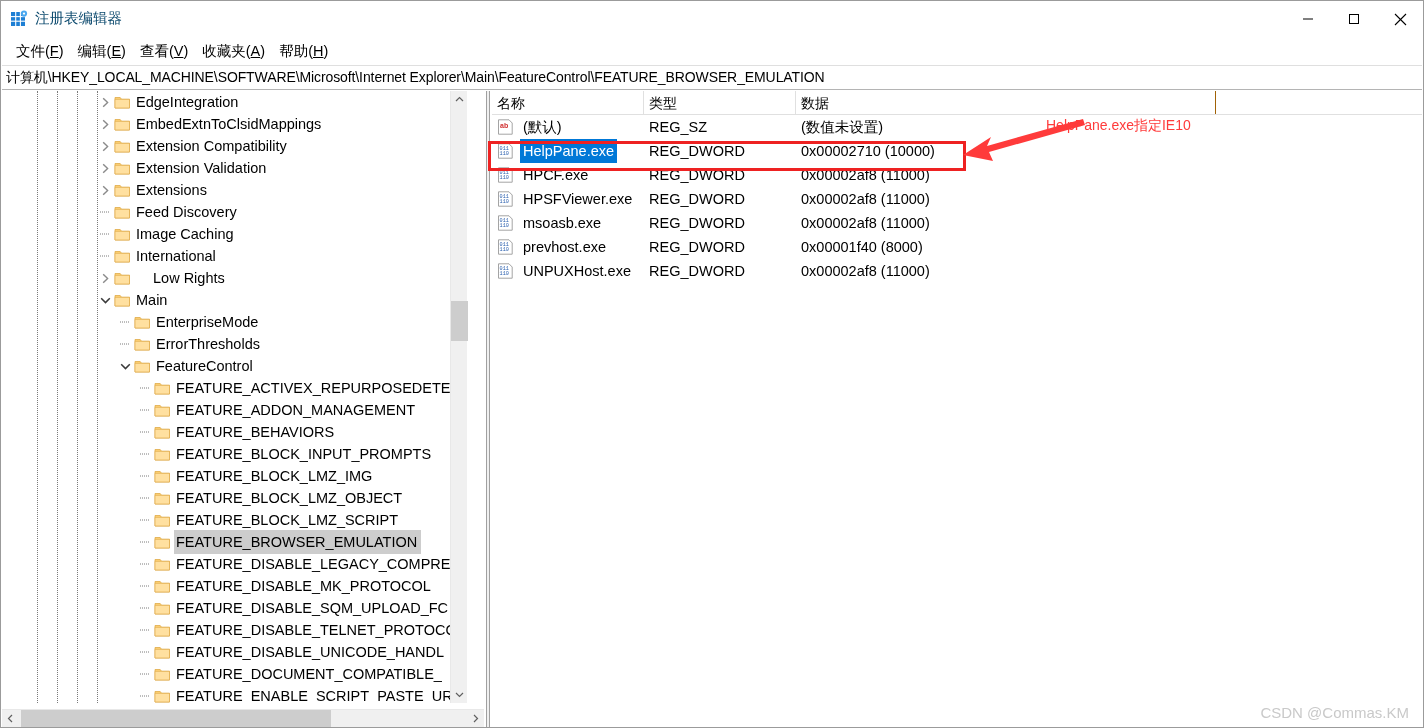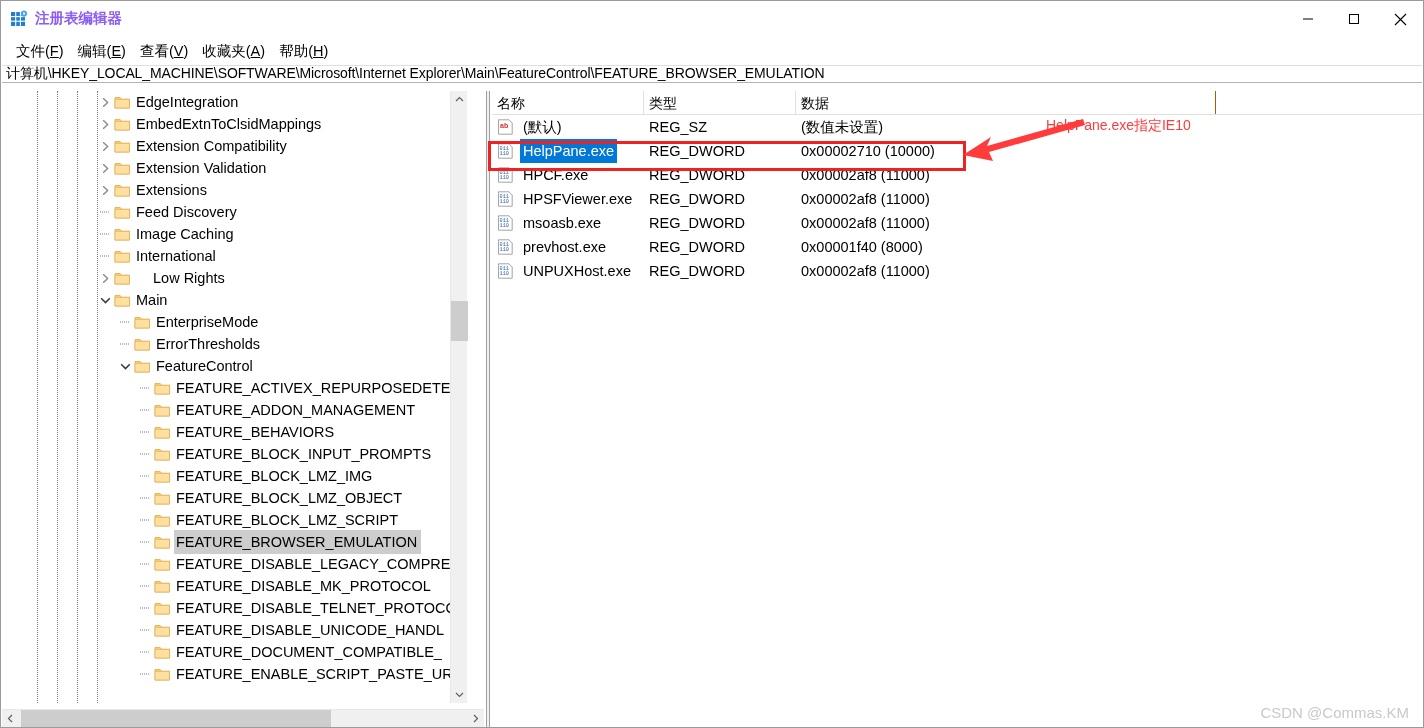--- a/index.html
+++ b/index.html
@@ -25,23 +25,22 @@
     width: 1422px; height: 36px;
     background: #ffffff;
     display: flex; align-items: center;
   }
   .title-icon {
     position: absolute; left: 9px; top: 9px;
     width: 18px; height: 18px;
   }
   .title-text {
     position: absolute; left: 34px; top: 8px;
-    font-size: 14.5px; color: #8b5cf6;
+    font-size: 14.5px; color: #0c4a6e;
     white-space: nowrap;
-    font-weight: bold;
   }
   .win-btns {
     position: absolute; right: 0; top: 0;
     display: flex; height: 36px;
   }
   .win-btn {
     width: 46px; height: 36px;
     display: flex; align-items: center; justify-content: center;
     cursor: default;
   }
@@ -59,21 +58,21 @@
     font-size: 14.5px; color: #000000;
     padding: 2px 7px;
     white-space: nowrap;
     cursor: default;
   }
   .menu-item u { text-decoration: underline; }
 
   
   .addrbar {
     position: absolute; left: 1px; top: 64px;
-    width: 1420px; height: 18px;
+    width: 1420px; height: 25px;
     background: #ffffff;
     border-top: 1px solid #dfdfdf;
     border-bottom: 1px solid #b4b4b4;
     display: flex; align-items: center;
   }
   .addr-text {
     font-size: 14px; color: #000000;
     padding-left: 4px;
     white-space: nowrap;
     letter-spacing: -0.1px;
@@ -665,20 +664,34 @@
                   <line x1="2" y1="6" x2="12" y2="6" stroke="#7a7a7a" stroke-width="1" stroke-dasharray="1,1"></line>
                 </svg>
               </span>
               <span class="folder" style="left: 152px;">
                 <svg width="17" height="15" viewBox="0 0 17 15">
                   <path d="M1 2.5 L6.2 2.5 L7.6 4.3 L15.5 4.3 L15.5 13 L1 13 Z" fill="#ffd277" stroke="#e0ab4a" stroke-width="0.8"></path>
                   <path d="M1 4.3 L15.5 4.3 L15.5 13 L1 13 Z" fill="#ffe0a0" stroke="#e0ab4a" stroke-width="0.7"></path>
                 </svg>
               </span>
               <span class="tree-label" style="position: absolute; left: 174px;">FEATURE_DISABLE_MK_PROTOCOL</span>
+            </div>
+            <div class="tree-row">
+              <span class="chev" style="left: 135px;">
+                <svg width="14" height="12" viewBox="0 0 14 12">
+                  <line x1="2" y1="6" x2="12" y2="6" stroke="#7a7a7a" stroke-width="1" stroke-dasharray="1,1"></line>
+                </svg>
+              </span>
+              <span class="folder" style="left: 152px;">
+                <svg width="17" height="15" viewBox="0 0 17 15">
+                  <path d="M1 2.5 L6.2 2.5 L7.6 4.3 L15.5 4.3 L15.5 13 L1 13 Z" fill="#ffd277" stroke="#e0ab4a" stroke-width="0.8"></path>
+                  <path d="M1 4.3 L15.5 4.3 L15.5 13 L1 13 Z" fill="#ffe0a0" stroke="#e0ab4a" stroke-width="0.7"></path>
+                </svg>
+              </span>
+              <span class="tree-label" style="position: absolute; left: 174px;">FEATURE_DISABLE_SQM_UPLOAD_FC</span>
             </div>
             <div class="tree-row">
               <span class="chev" style="left: 135px;">
                 <svg width="14" height="12" viewBox="0 0 14 12">
                   <line x1="2" y1="6" x2="12" y2="6" stroke="#7a7a7a" stroke-width="1" stroke-dasharray="1,1"></line>
                 </svg>
               </span>
               <span class="folder" style="left: 152px;">
                 <svg width="17" height="15" viewBox="0 0 17 15">
                   <path d="M1 2.5 L6.2 2.5 L7.6 4.3 L15.5 4.3 L15.5 13 L1 13 Z" fill="#ffd277" stroke="#e0ab4a" stroke-width="0.8"></path>

